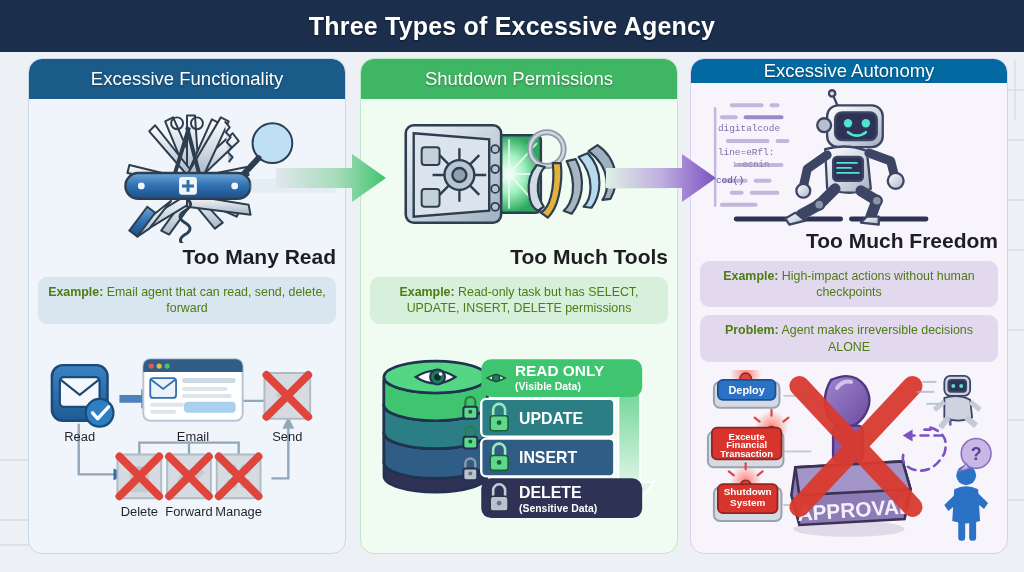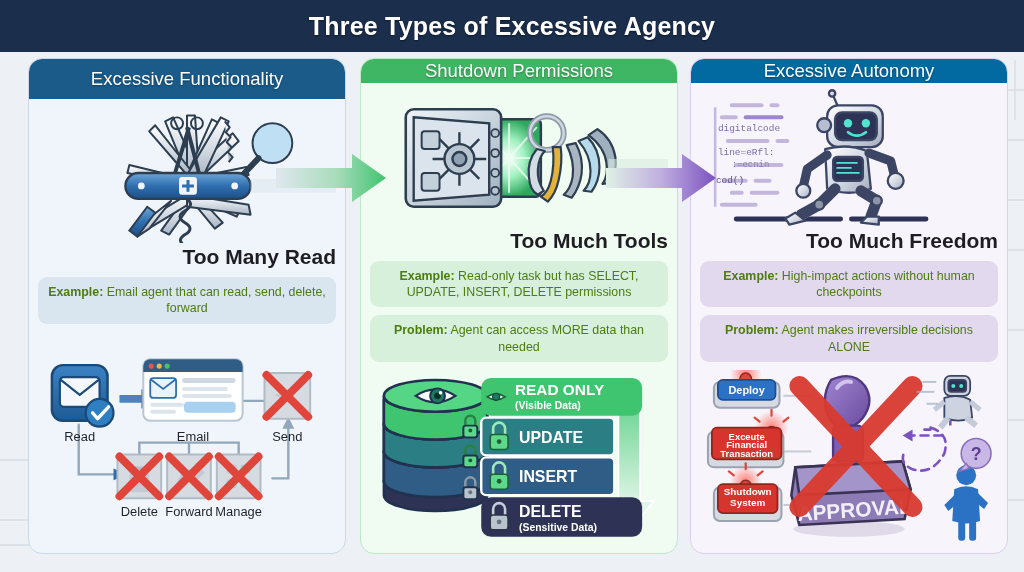--- a/index.html
+++ b/index.html
@@ -344,23 +344,20 @@
 
           <rect x="240" y="72" width="60" height="14" fill="#d8ece0" opacity=".6"></rect>
         </svg>
       </div>
 
       <div class="htitle">Too Much Tools</div>
 
       <div class="chip">
         <b>Example:</b><span> Read-only task but has SELECT, UPDATE, INSERT, DELETE permissions</span>
       </div>
-      <div class="chip">
-        <b>Problem:</b><span> Agent can access MORE data than needed</span>
-      </div>
 
       <div class="art">
         <svg viewBox="0 0 300 176">
           <defs>
             <linearGradient id="dbArrow" x1="0" y1="0" x2="0" y2="1">
               <stop offset="0" stop-color="#4ecb7c"></stop>
                 <stop offset="1" stop-color="#ffffff"></stop>
             </linearGradient>
           </defs>
 

